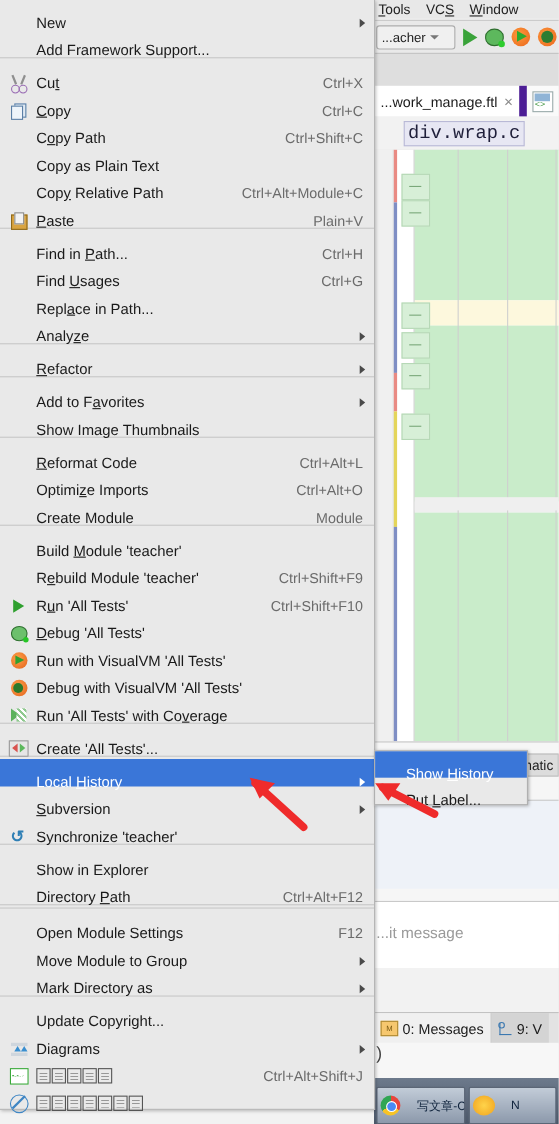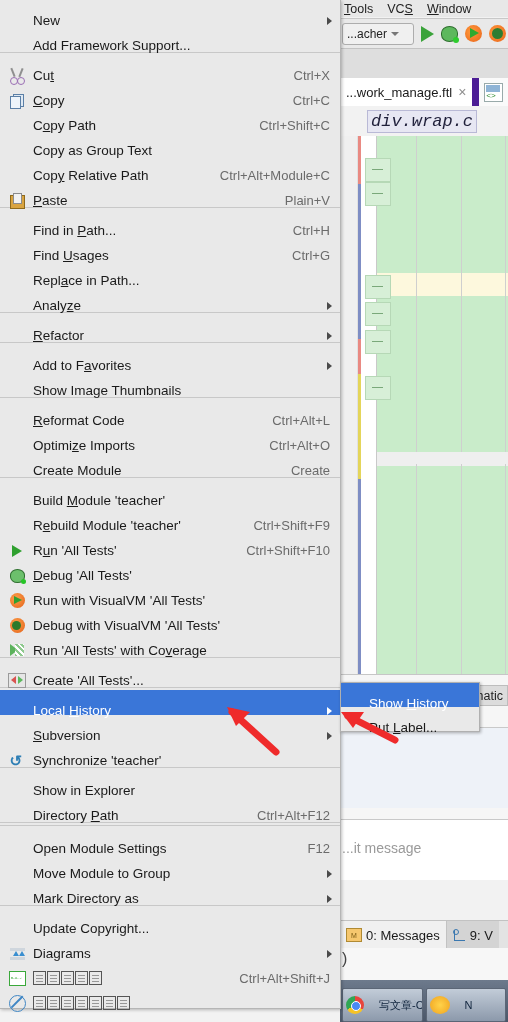--- a/index.html
+++ b/index.html
@@ -38,21 +38,21 @@
   .tabrow{position:absolute;left:340px;top:78px;width:168px;height:28px;background:#e4e4e4;display:flex;align-items:center;}
   .tab-open{height:28px;background:#ffffff;border-right:7px solid #4c1d95;display:flex;align-items:center;
             gap:6px;padding:0 6px;font-size:13px;color:#1a1a1a;white-space:nowrap;}
   .tab-x{color:#8d8d8d;font-size:14px;}
   .tab-side{flex:1;height:28px;background:#fafafa;display:flex;align-items:center;justify-content:center;}
   .ftl-badge{width:17px;height:17px;background:#fff;border:1px solid #9aa;position:relative;}
   .ftl-badge:before{content:"";position:absolute;left:1px;top:1px;width:14px;height:7px;background:#8fb4d6;}
   .ftl-badge:after{content:"<>";position:absolute;left:1px;top:7px;font-size:8px;color:#2e8b2e;font-family:"Liberation Mono",monospace;}
 
   .breadcrumbbar{position:absolute;left:340px;top:106px;width:168px;height:30px;background:#f2f2f2;
-                 border-bottom:1px solid #cfcfcf;display:flex;align-items:center;font-style:italic;}
+                 border-bottom:1px solid #cfcfcf;display:flex;align-items:center;}
   .crumb{margin-left:27px;background:#e7e7f3;border:1px solid #b9b9d6;padding:1px 3px;
          font-family:"Liberation Mono", monospace;font-size:17px;color:#1f1f3a;white-space:nowrap;}
 
   
   .editor{position:absolute;left:340px;top:136px;width:168px;height:538px;background:#ffffff;overflow:hidden;}
   .gutter{position:absolute;left:0;top:0;width:17px;height:100%;background:#f0f0f0;border-right:1px solid #e1e1e1;}
   .changebar{position:absolute;width:3px;}
   .foldline{position:absolute;left:36px;top:0;width:1px;height:100%;background:#c9c9c9;}
   .codearea{position:absolute;left:37px;top:0;right:0;height:100%;}
   .band{position:absolute;left:0;right:0;}
@@ -306,21 +306,21 @@
       <span class="label"><span class="mnem">C</span>opy</span>
       <span class="accel">Ctrl+C</span>
     </div>
     <div class="mrow">
       <span class="icon-slot"></span>
       <span class="label">C<span class="mnem">o</span>py Path</span>
       <span class="accel">Ctrl+Shift+C</span>
     </div>
     <div class="mrow">
       <span class="icon-slot"></span>
-      <span class="label">Copy as Group Text</span>
+      <span class="label">Copy as Plain Text</span>
     </div>
     <div class="mrow">
       <span class="icon-slot"></span>
       <span class="label">Cop<span class="mnem">y</span> Relative Path</span>
       <span class="accel">Ctrl+Alt+Module+C</span>
     </div>
     <div class="mrow">
       <span class="icon-slot">
         <span class="i-paste"></span>
       </span>
@@ -370,21 +370,21 @@
       <span class="accel">Ctrl+Alt+L</span>
     </div>
     <div class="mrow">
       <span class="icon-slot"></span>
       <span class="label">Optimi<span class="mnem">z</span>e Imports</span>
       <span class="accel">Ctrl+Alt+O</span>
     </div>
     <div class="mrow">
       <span class="icon-slot"></span>
       <span class="label">Create Module</span>
-      <span class="accel">Create</span>
+      <span class="accel">Module</span>
     </div>
     <div class="msep"></div>
     <div class="mrow">
       <span class="icon-slot"></span>
       <span class="label">Build <span class="mnem">M</span>odule 'teacher'</span>
     </div>
     <div class="mrow">
       <span class="icon-slot"></span>
       <span class="label">R<span class="mnem">e</span>build Module 'teacher'</span>
       <span class="accel">Ctrl+Shift+F9</span>

